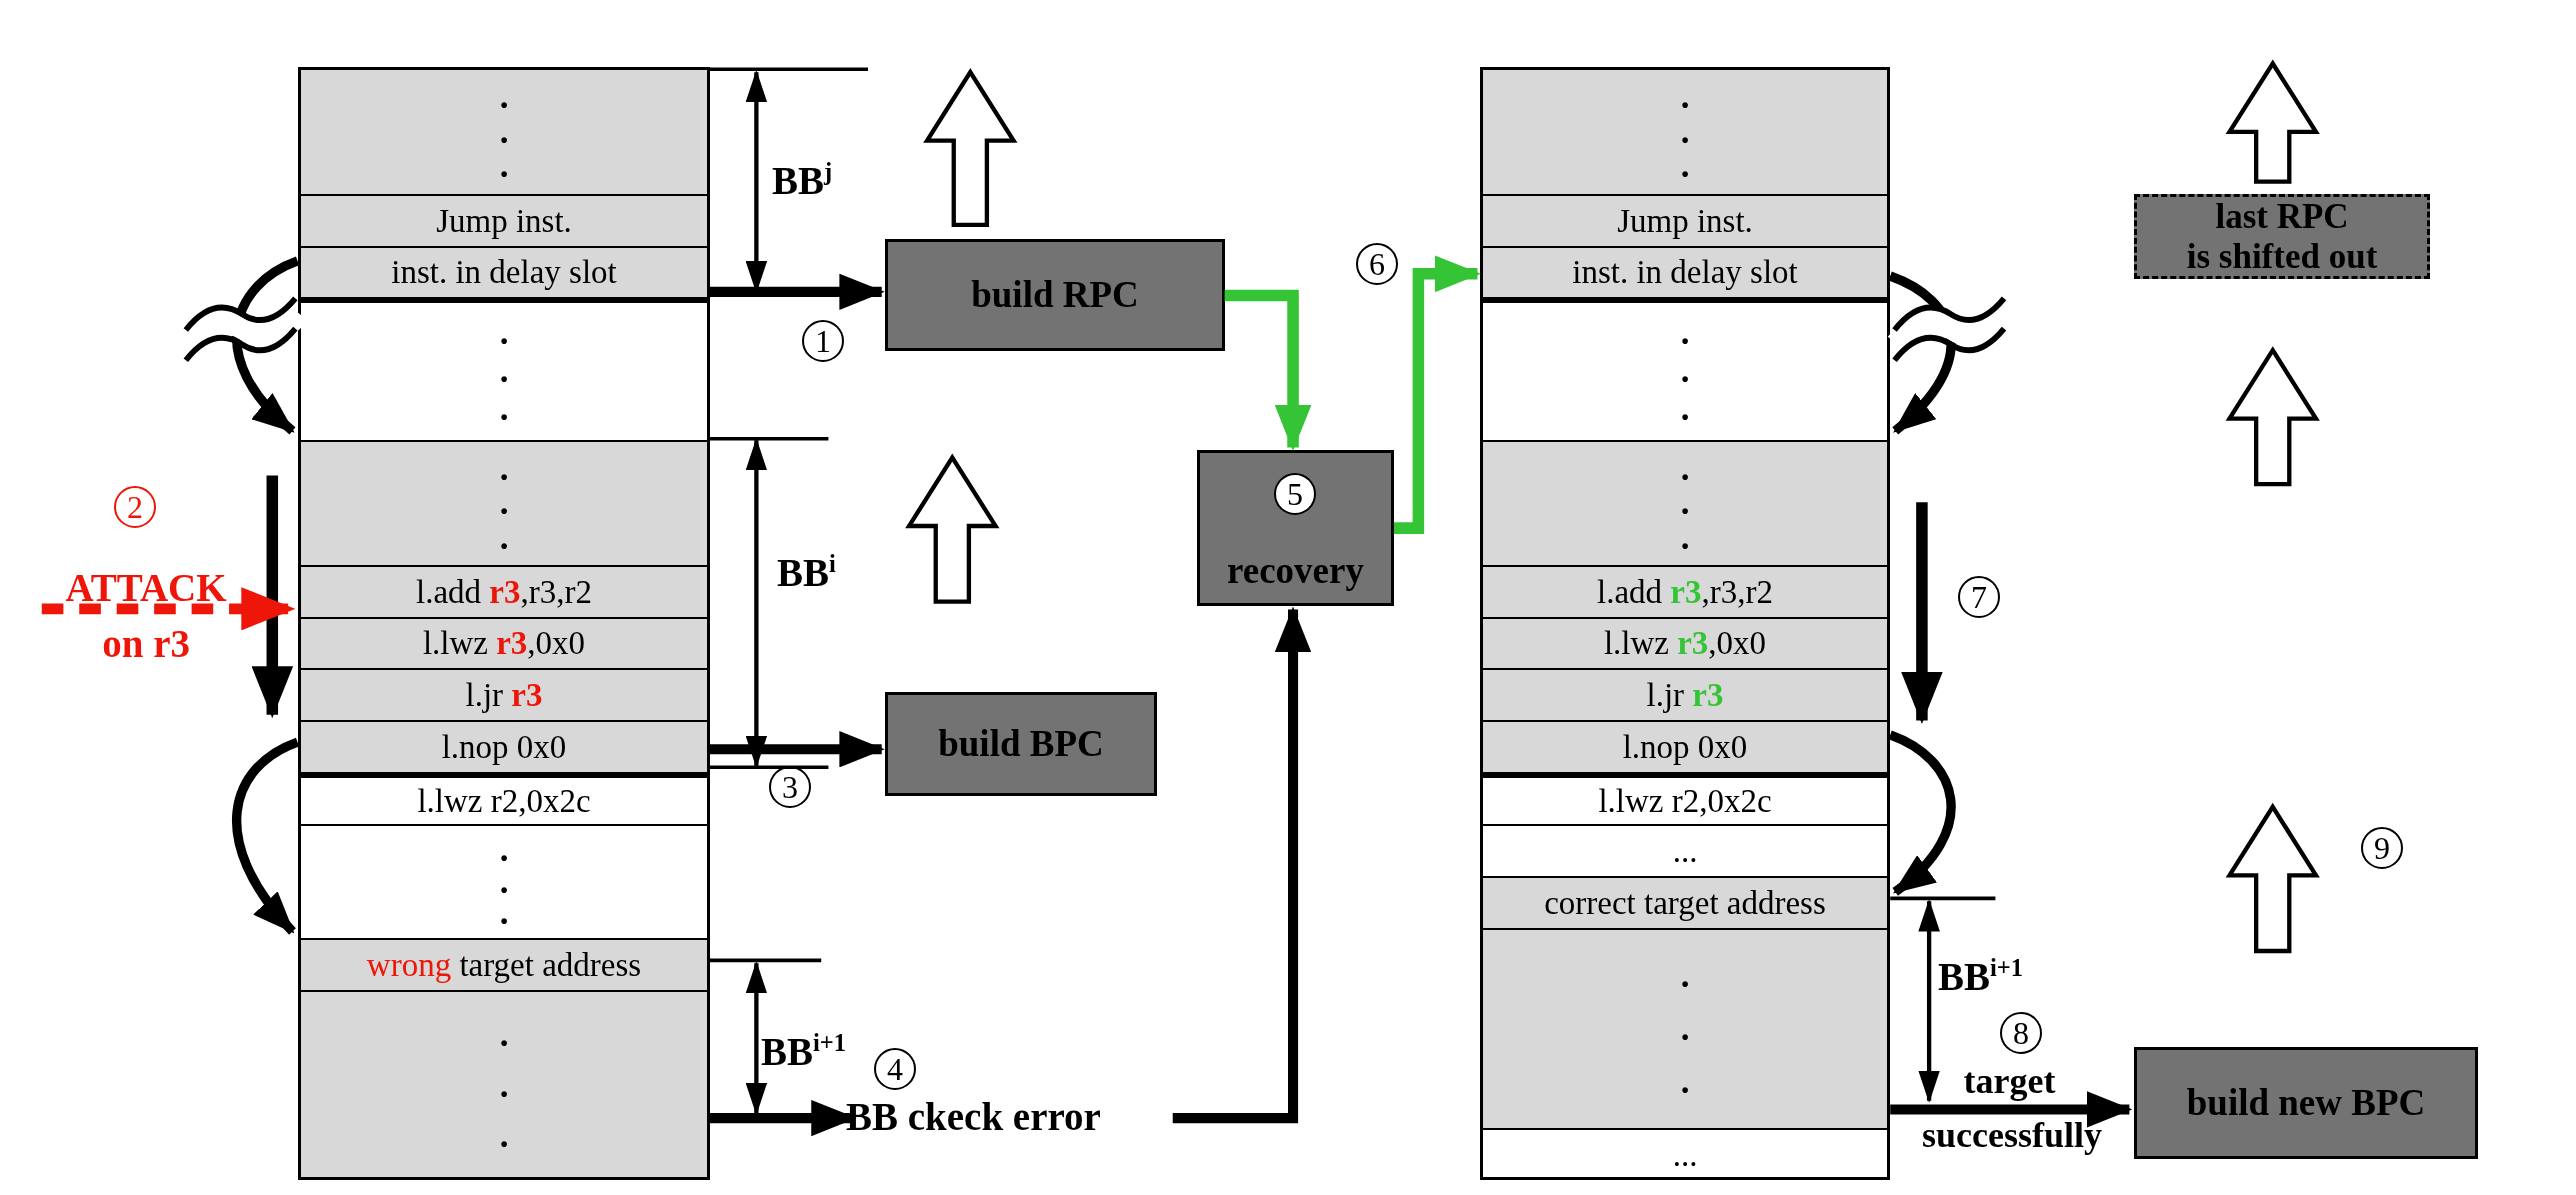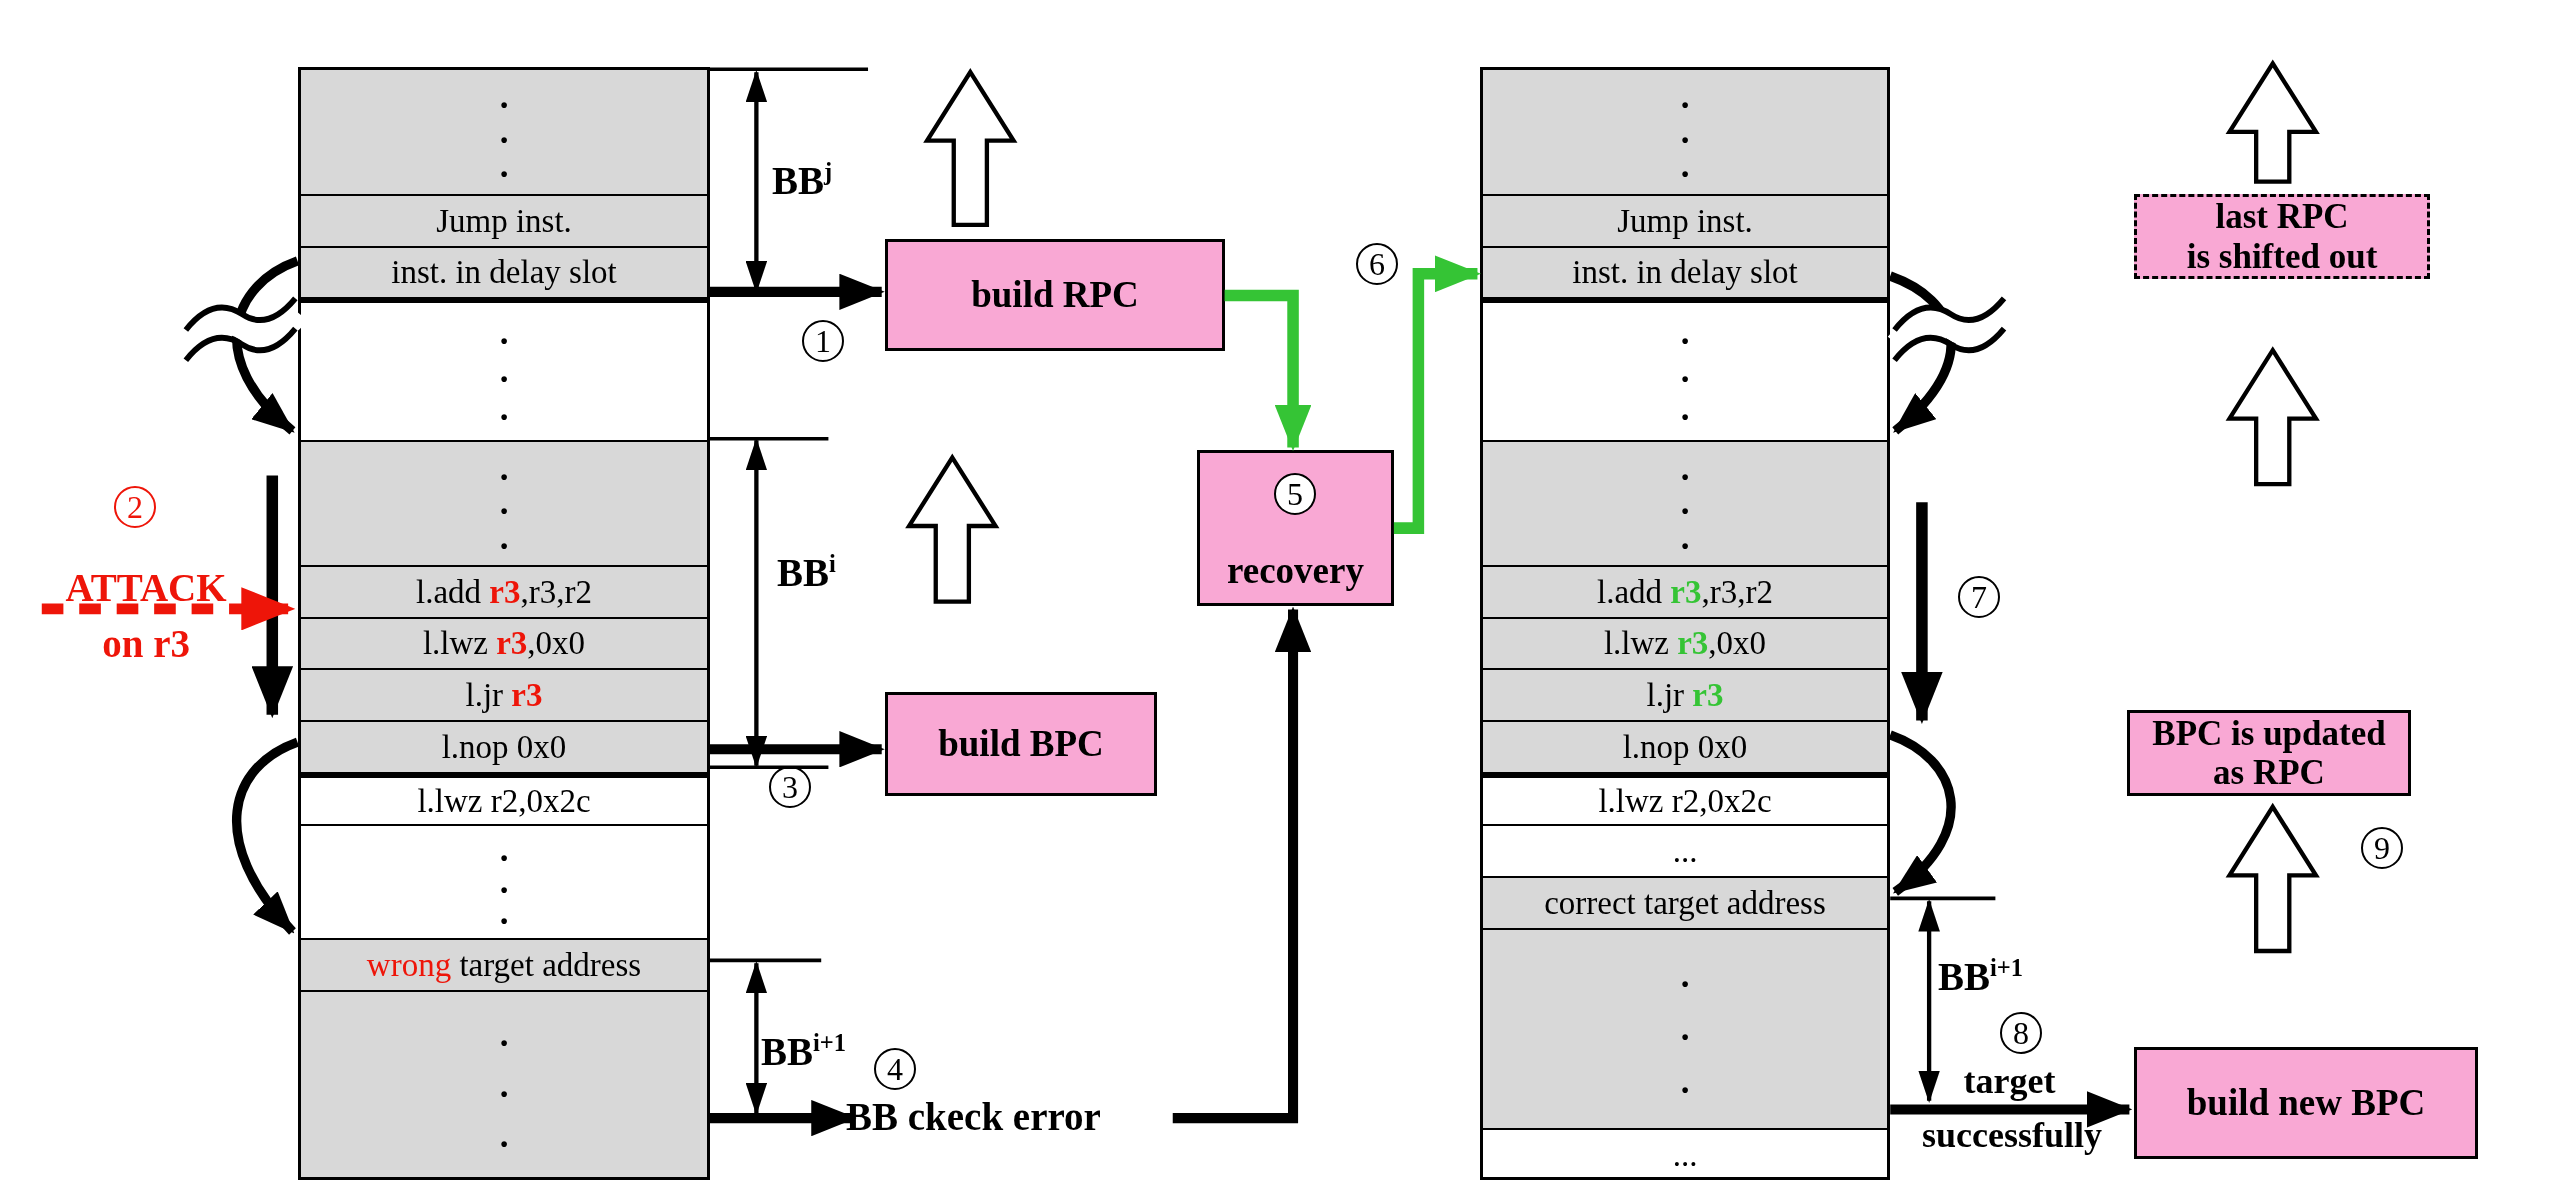--- a/index.html
+++ b/index.html
@@ -13,21 +13,21 @@
   .row.bt0{border-top:none}
   .row.bt9{border-top-width:6.5px}
   .row.gray{background:var(--gray)}
   .tbl-left .acc{color:var(--red);font-weight:bold}
   .tbl-right .acc{color:var(--green);font-weight:bold}
   .wrongw{color:var(--red)}
   .dots{display:flex;flex-direction:column;justify-content:space-evenly;align-items:center;height:100%;width:100%;
         font-size:35px;font-weight:bold;line-height:14.4px}
   
   .box{position:absolute;border:3.6px solid #000;box-sizing:border-box;display:flex;flex-direction:column;
-       align-items:center;justify-content:center;font-weight:bold;font-size:37px;text-align:center;background:#f9a8d4;line-height:1.12}
+       align-items:center;justify-content:center;font-weight:bold;font-size:37px;text-align:center;background:#737373;line-height:1.12}
   .box.dashed{border:3.6px dashed #000;font-size:35px}
   .box.two{font-size:35px}
   
   .lbl{position:absolute;font-weight:bold;font-size:39px;white-space:pre}
   .lbl sup{font-size:24.5px;font-weight:bold}
   .red{color:var(--red)}
   .ctr{text-align:center}
   .circ{position:absolute;width:42px;height:42px;border:2.9px solid #000;border-radius:50%;box-sizing:border-box;
         display:flex;align-items:center;justify-content:center;font-size:32px;background:#fff}
   .circ.red{border-color:var(--red);color:var(--red);background:transparent}
@@ -75,24 +75,20 @@
     </div>
   <div class="box" style="left:885px;top:692px;width:272px;height:104px">
       <span>build BPC</span>
     </div>
   <div class="box" style="left:1197px;top:450px;width:197px;height:156px;justify-content:flex-end;padding-bottom:11.5px">
       <span>recovery</span>
     </div>
   <div class="box dashed" style="left:2134px;top:194px;width:296px;height:85px">
       <span>last RPC</span>
       <span>is shifted out</span>
-    </div>
-  <div class="box two" style="left:2127px;top:710px;width:284px;height:86px">
-      <span>BPC is updated</span>
-      <span>as RPC</span>
     </div>
   <div class="box" style="left:2134px;top:1047px;width:344px;height:112px">
       <span>build new BPC</span>
     </div>
 
   <div class="lbl" style="left:772px;top:158px"><span>BB</span><sup>j</sup></div>
   <div class="lbl" style="left:777px;top:550px"><span>BB</span><sup>i</sup></div>
   <div class="lbl" style="left:761px;top:1029px"><span>BB</span><sup>i+1</sup></div>
   <div class="lbl" style="left:1938px;top:954px"><span>BB</span><sup>i+1</sup></div>
 

